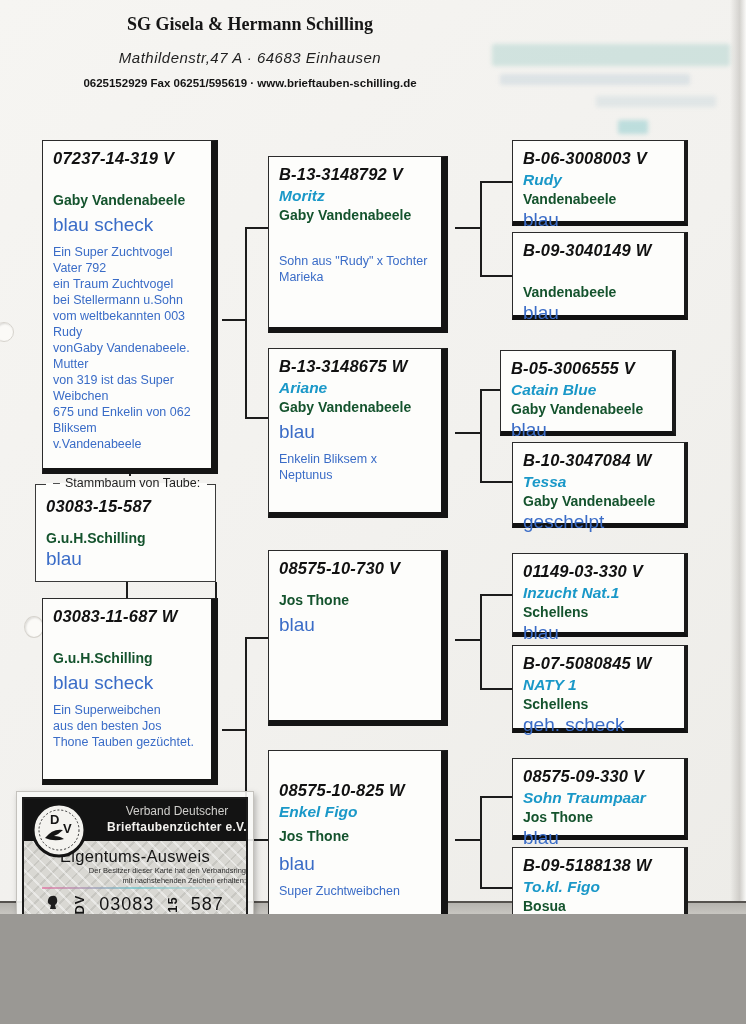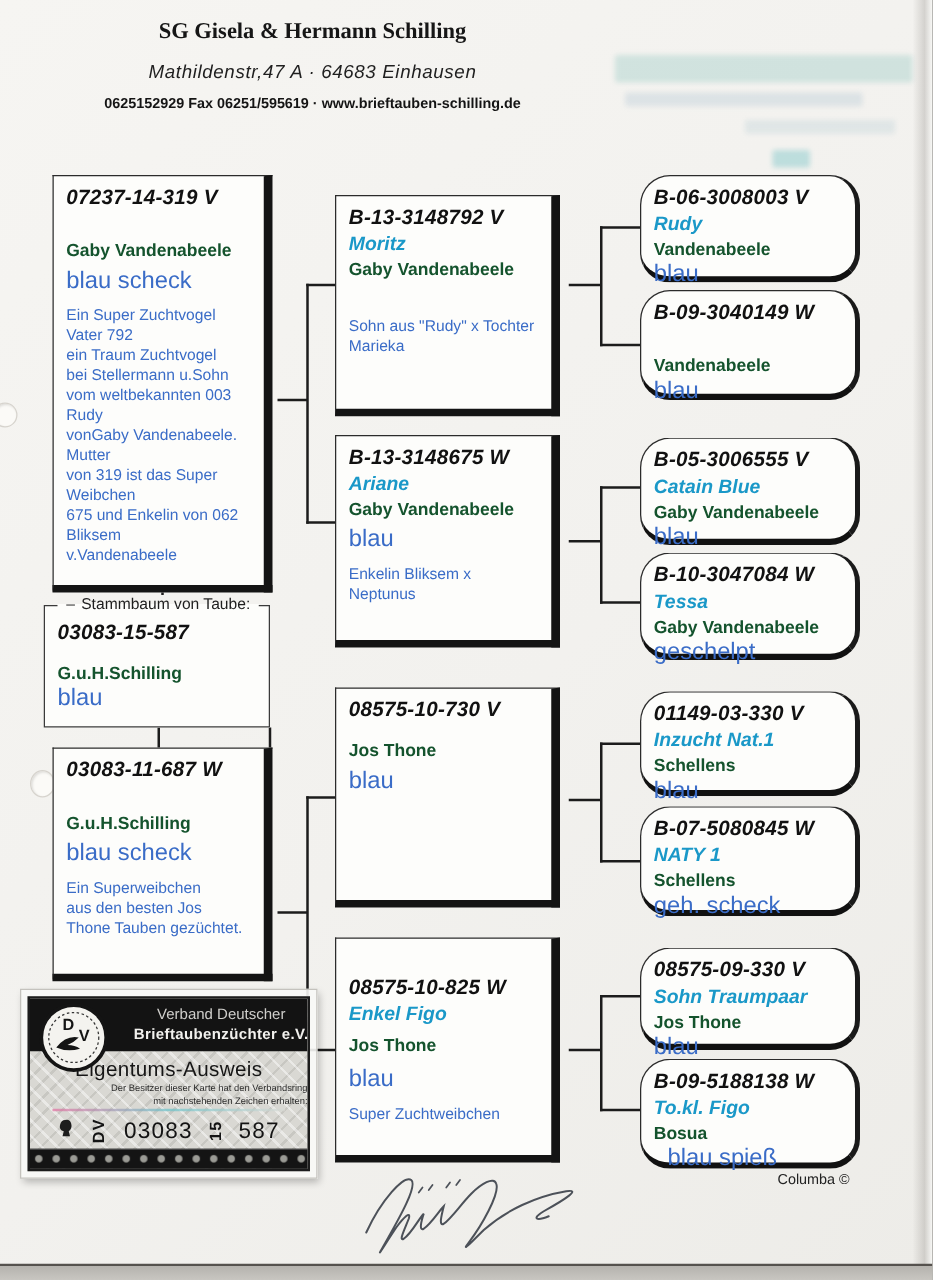--- a/index.html
+++ b/index.html
@@ -1,35 +1,35 @@
 <!DOCTYPE html>
 <html><head>
 <meta charset="utf-8">
 <style>
   html,body{margin:0;padding:0;background:#9a9894;}
-  #page{position:relative;width:746px;height:1024px;margin:0 auto;overflow:hidden;
+  #page{position:relative;width:746px;height:914px;margin:0 auto;overflow:hidden;
         background:linear-gradient(135deg,#f6f5f2 0%,#f2f1ee 55%,#edecE8 100%);
         font-family:"Liberation Sans",sans-serif;color:#1a1a1a;}
   
   .edge-right{position:absolute;right:0;top:0;width:16px;height:100%;
       background:linear-gradient(90deg,rgba(0,0,0,0) 0,rgba(120,115,110,.25) 60%,rgba(250,250,248,.9) 100%);}
   .edge-bottom{position:absolute;left:0;bottom:0;width:100%;height:13px;
       background:linear-gradient(#55524e 0,#55524e 2px,#b5b3ae 2px,#c8c6c1 100%);}
   
   .ghost{position:absolute;filter:blur(2px);border-radius:2px;}
   
   .hdr{position:absolute;left:35px;top:0;width:430px;text-align:center;}
   .hdr-title{margin-top:14px;font-family:"Liberation Serif",serif;font-weight:bold;font-size:18px;color:#161616;}
   .hdr-addr{margin-top:14px;font-style:italic;font-size:15px;color:#1f1f1f;letter-spacing:.5px;}
   .hdr-contact{margin-top:11px;font-weight:bold;font-size:11.5px;color:#141414;}
   
   .pbox{position:absolute;background:#fdfdfb;border:1.5px solid #2b2b2b;
         border-right:7px solid #141414;border-bottom:6px solid #141414;
         padding:8px 10px;box-sizing:border-box;}
-  .pbox.thin{border-right:4px solid #1a1a1a;border-bottom:5px solid #111;border-radius:24px;}
+  .pbox.thin{border-right:4px solid #1a1a1a;border-bottom:5px solid #111;}
   .pbox.noshadow{border:1.5px solid #3a3a3a;}
   .ring{font-size:16.5px;font-weight:bold;font-style:italic;color:#111;letter-spacing:.2px;}
   .name{font-size:15.5px;font-weight:bold;font-style:italic;color:#1a98c8;margin-top:3px;}
   .breeder{font-size:14px;font-weight:bold;color:#14532d;margin-top:7px;}
   .colorline{font-size:19px;color:#3a6cc7;margin-top:6px;}
   .note{font-size:12.5px;line-height:1.28;color:#3a6cc7;margin-top:8px;white-space:pre-line;}
   .mt-lg{margin-top:24px;} .mt-xl{margin-top:30px;} .mt-md{margin-top:14px;}
   .subject-label{position:absolute;top:-9px;left:10px;padding:0 7px;font-size:12.5px;color:#1e1e1e;
       background:linear-gradient(#f3f2ef 52%,#fdfdfb 52%);}
   .subject-label::before{content:"–";margin-right:5px;color:#333;}
@@ -188,21 +188,21 @@
     <div class="breeder" style="margin-top:2px;">Vandenabeele</div>
     <div class="colorline" style="margin-top:2px;">blau</div>
   </div>
 
   <div class="pbox thin" style="left:512px;top:232px;width:176px;height:88px;">
     <div class="ring">B-09-3040149 W</div>
     <div class="breeder mt-lg">Vandenabeele</div>
     <div class="colorline" style="margin-top:2px;">blau</div>
   </div>
 
-  <div class="pbox thin" style="left:512px;top:350px;width:176px;height:86px;">
+  <div class="pbox thin" style="left:500px;top:350px;width:176px;height:86px;">
     <div class="ring">B-05-3006555 V</div>
     <div class="name">Catain Blue</div>
     <div class="breeder" style="margin-top:2px;">Gaby Vandenabeele</div>
     <div class="colorline" style="margin-top:2px;">blau</div>
   </div>
 
   <div class="pbox thin" style="left:512px;top:442px;width:176px;height:86px;">
     <div class="ring">B-10-3047084 W</div>
     <div class="name">Tessa</div>
     <div class="breeder" style="margin-top:2px;">Gaby Vandenabeele</div>

